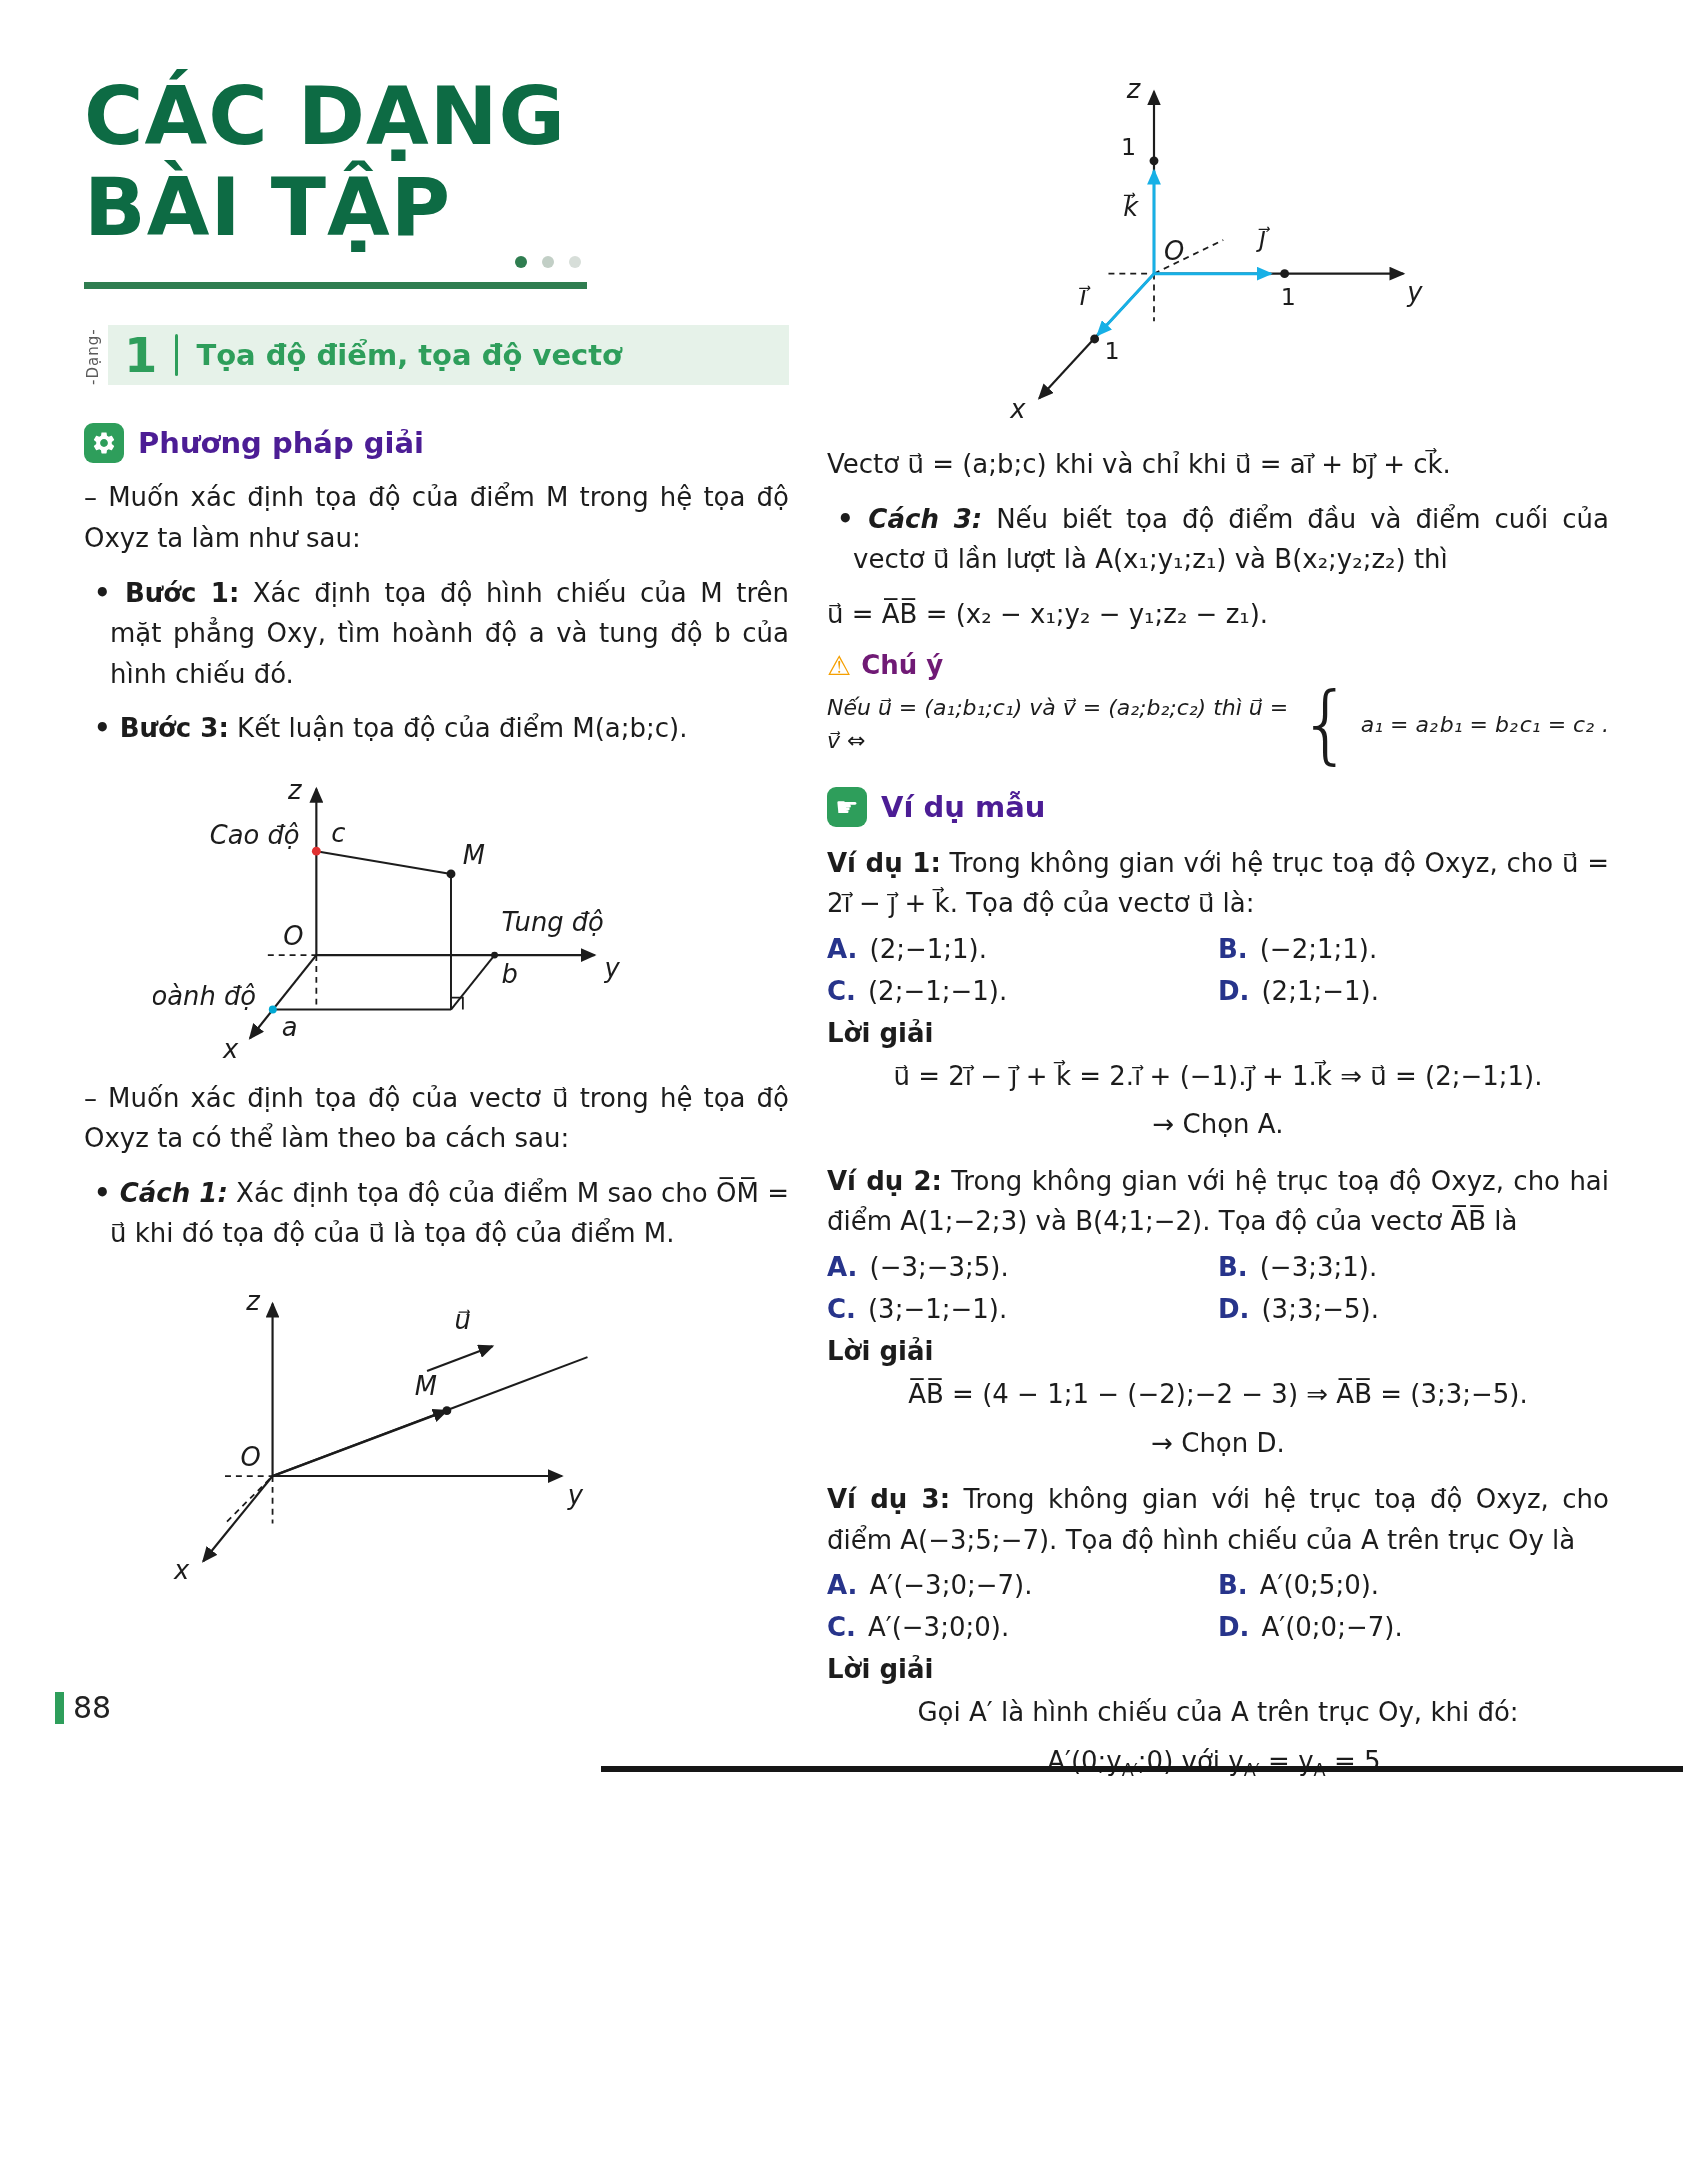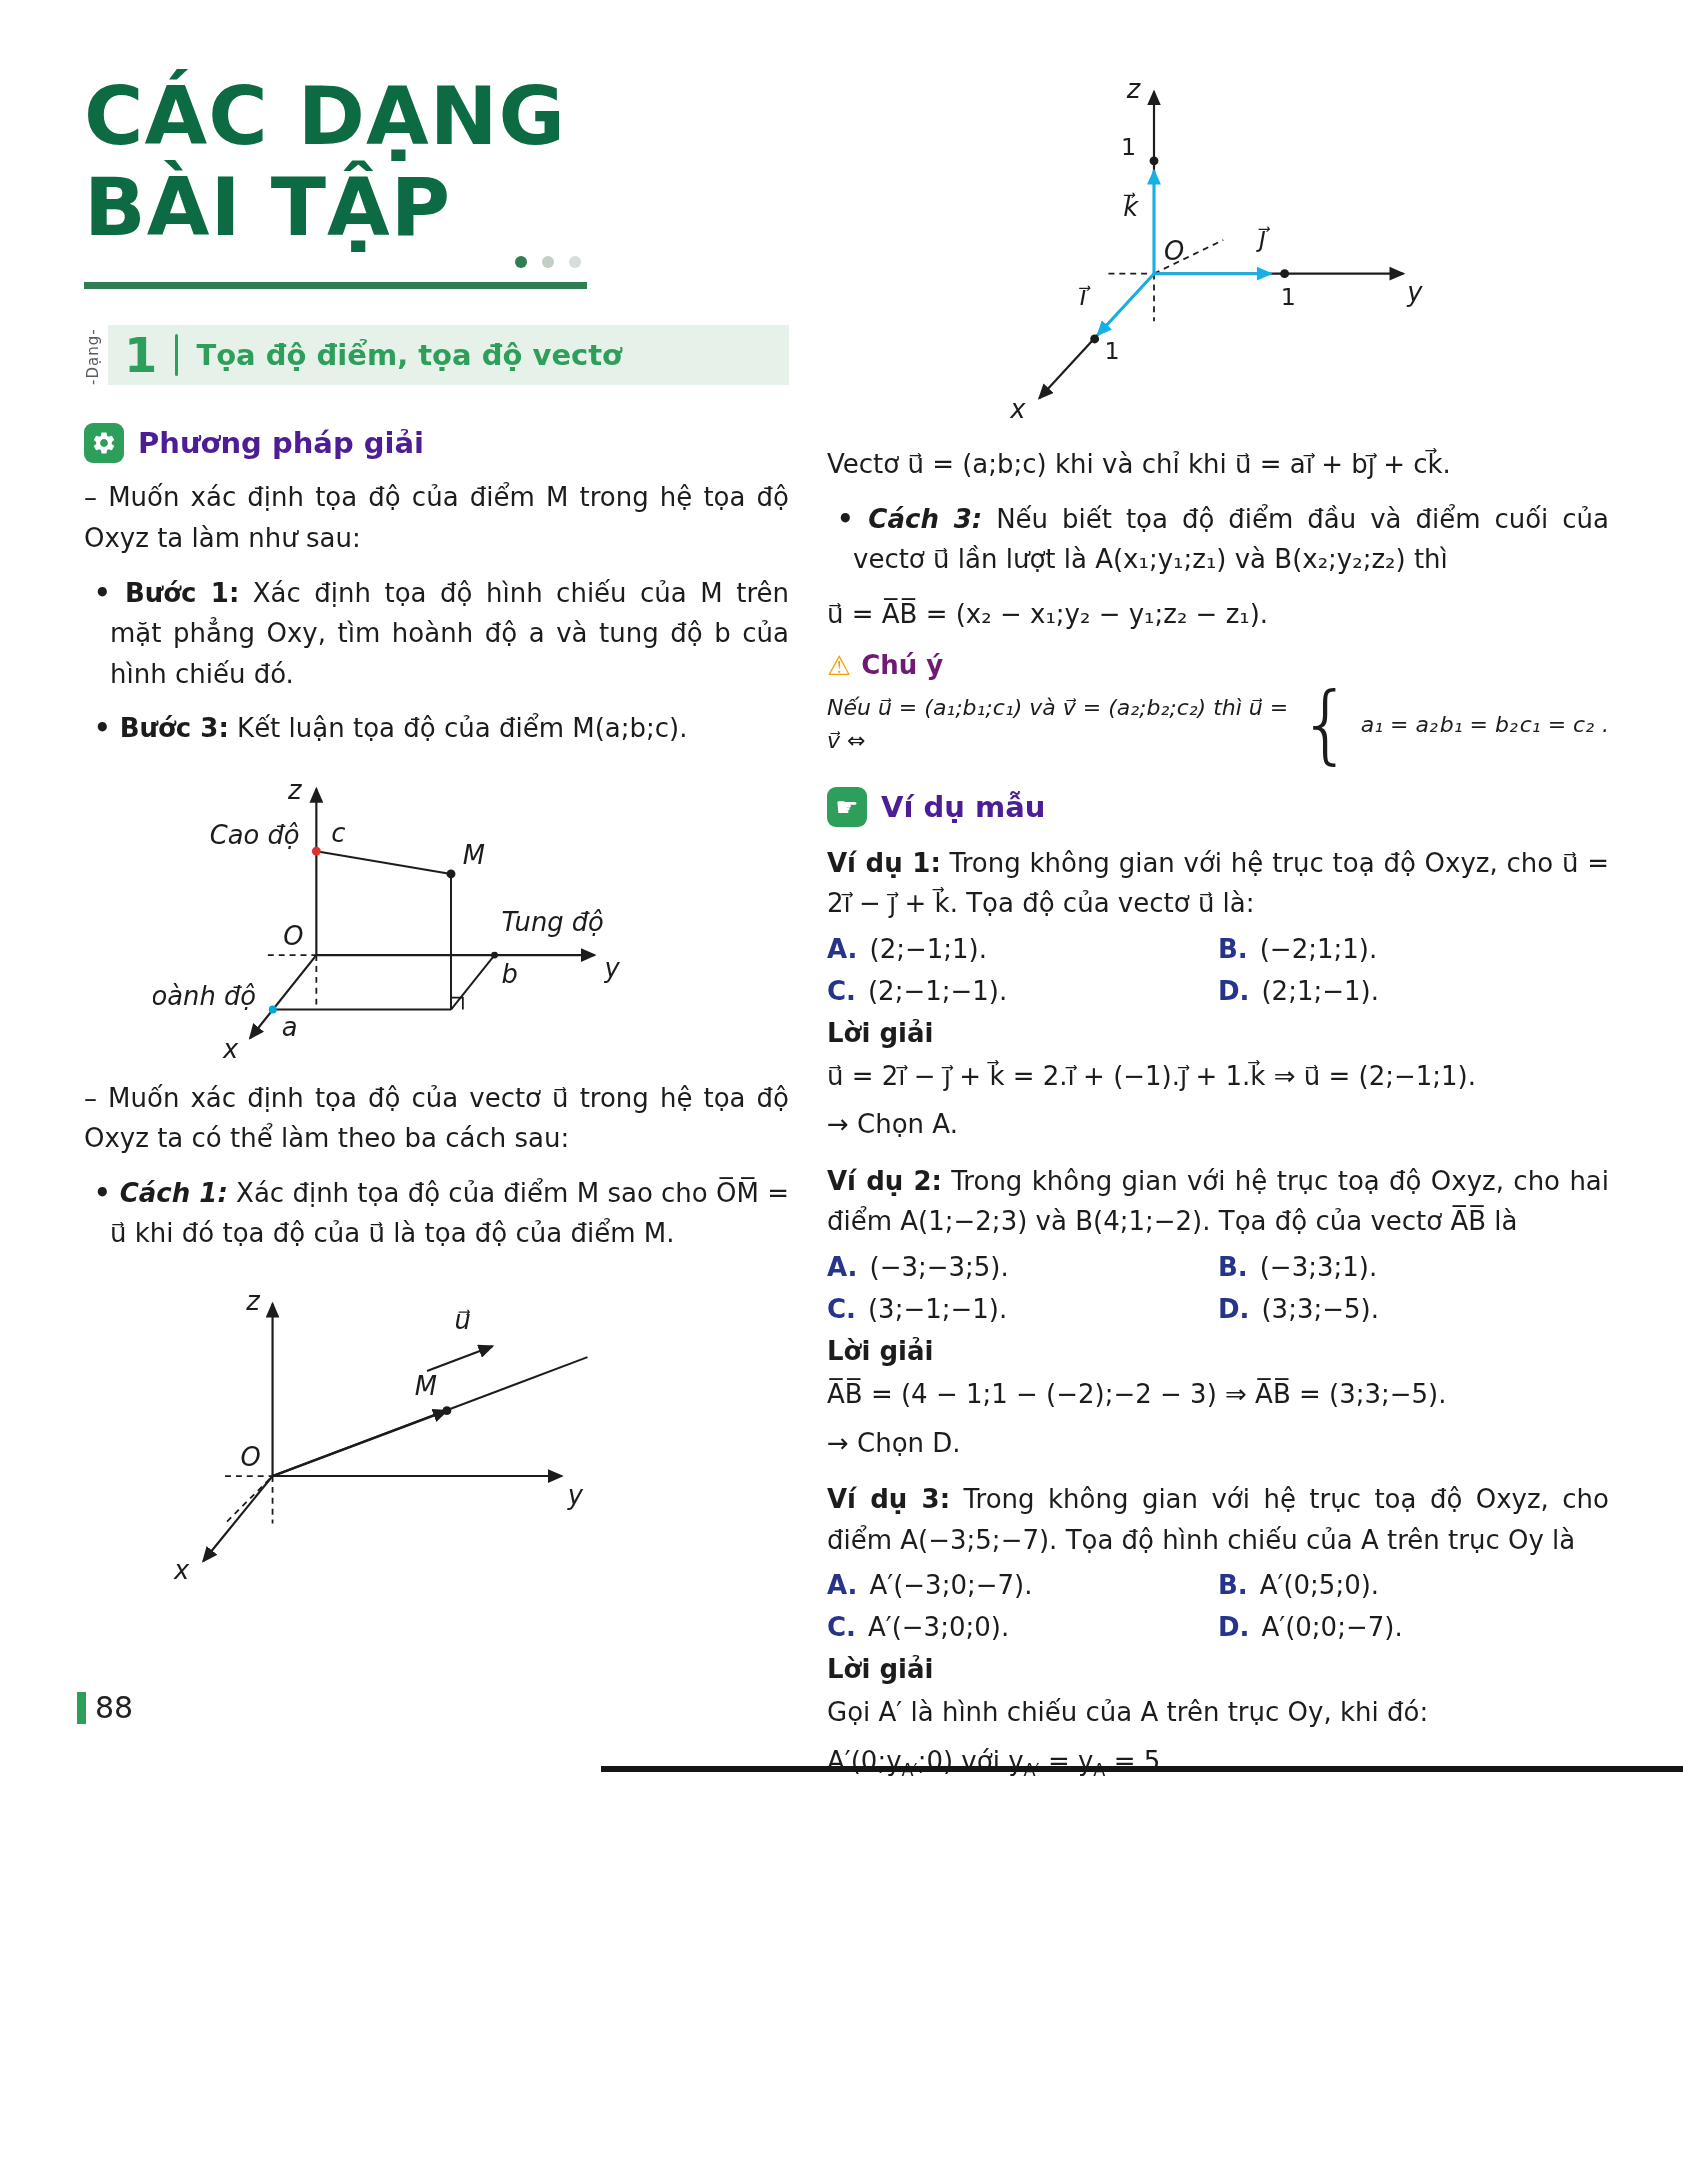--- a/index.html
+++ b/index.html
@@ -52,36 +52,36 @@
   .note-text { flex:1; line-height:1.5; }
   .brace { font-size:85px; font-weight:100; line-height:0.9; font-style:normal; }
   .sys { display:flex; flex-direction:row; gap:2px; line-height:1.35; }
   .sys-period { align-self:center; }
 
   
   .example { margin-top:16px; }
   .opts { display:grid; grid-template-columns:1fr 1fr; row-gap:12px; margin-top:10px; font-size:26px; }
   .opt .key { font-weight:bold; color:#27348b; margin-right:12px; }
   .loigiai { font-size:26px; font-weight:bold; margin-top:12px; }
-  p.sol { margin-top:8px; text-align:left; }
+  p.sol { margin-top:8px; text-align:center; }
   sub { font-size:0.68em; }
 
   
   .fig { display:block; }
   .fig-d1 { margin:18px 0 4px 69px; }
   .fig-d2 { margin:14px 0 2px 40px; }
   .fig-d3 { margin:0 0 6px 30px; }
   .fig text { font-family:"DejaVu Sans", sans-serif; font-size:26px; font-style:italic; fill:#1c1c1c; }
   .fig text.num { font-style:normal; font-size:24px; }
   .lbl-red { fill:#e03131; }
   .lbl-green { fill:#2e9e5b; }
   .lbl-cyan { fill:#00a9d4; }
 
   
-  .pagenum { position:absolute; left:77px; bottom:51px; display:flex; align-items:center; gap:9px; }
+  .pagenum { position:absolute; left:55px; bottom:51px; display:flex; align-items:center; gap:9px; }
   .pagenum-bar { width:9px; height:32px; background:#2e9e5b; }
   .pagenum-text { font-size:30px; color:#222; }
   .scan-line { position:absolute; left:601px; right:0; bottom:4px; height:6px; background:#161616; }
 </style>
 </head>
 <body>
 
 <div class="page">
 
   <div class="col-left">

